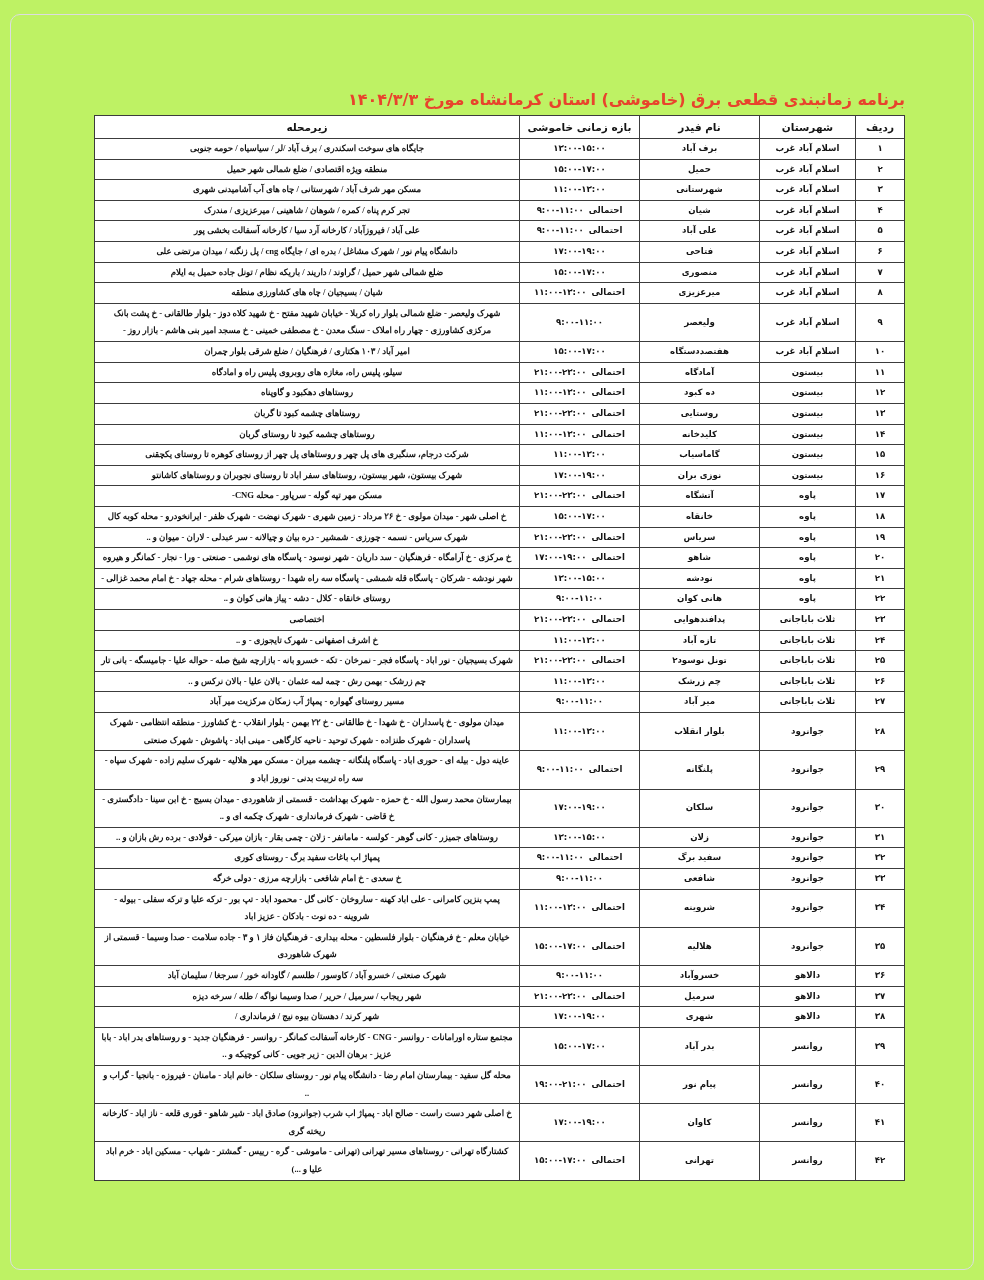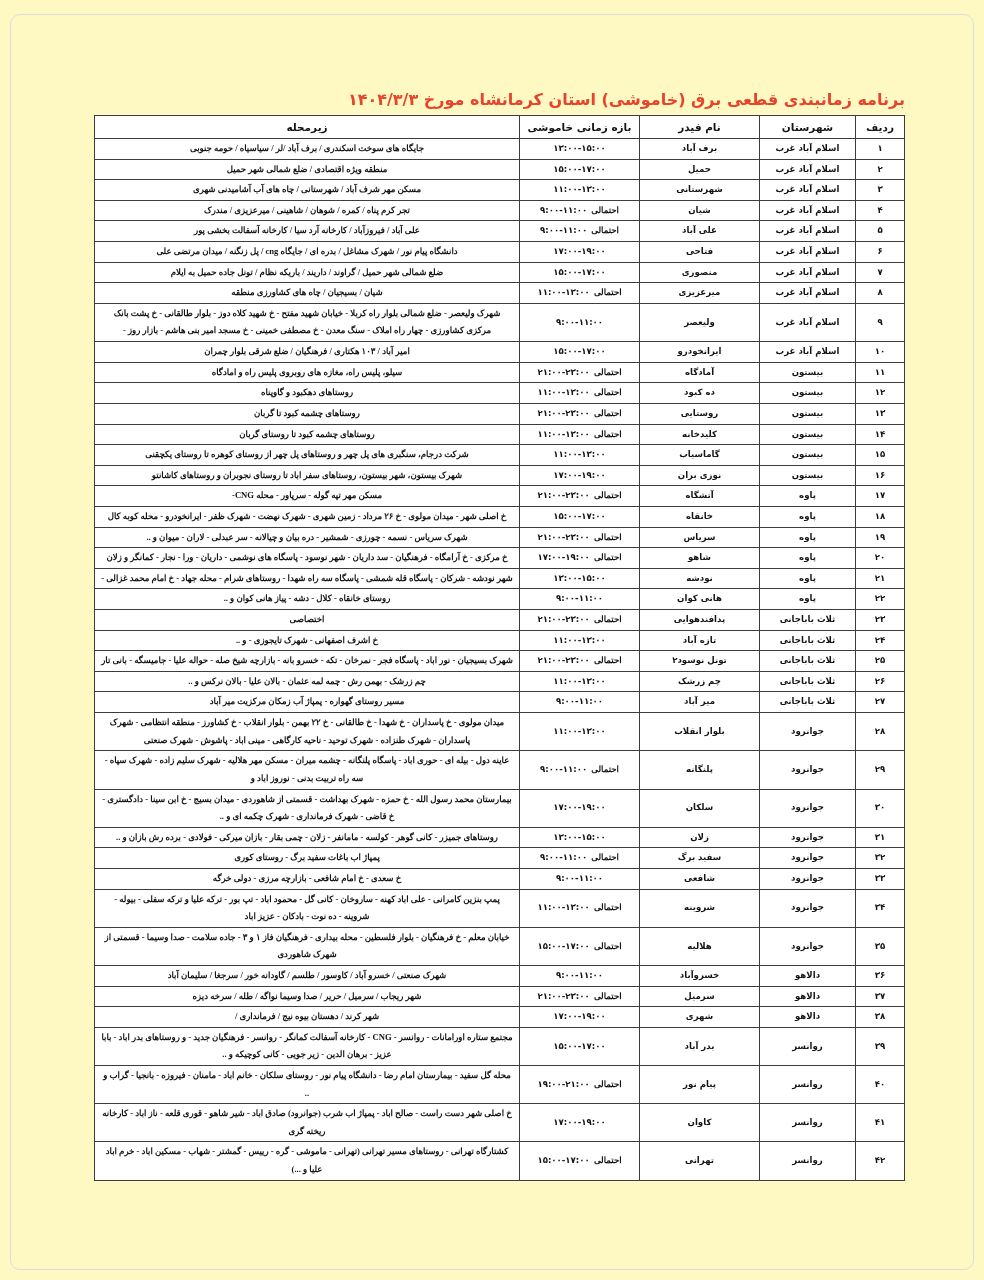--- a/index.html
+++ b/index.html
@@ -1,30 +1,30 @@
 <!DOCTYPE html>
 <html lang="fa"><head>
 <meta charset="utf-8">
 <style>
   html,body{margin:0;padding:0;background:#ffffff;}
-  .photo{position:relative;width:984px;height:1280px;background:#fef9c3;overflow:hidden;
+  .photo{position:relative;width:984px;height:1280px;background:#bef264;overflow:hidden;
          font-family:"DejaVu Sans",sans-serif;}
   .frame{position:absolute;left:10px;top:14px;right:10px;bottom:10px;
          border:1px solid #dcdce0;border-radius:10px;}
   .title{position:absolute;top:90px;right:79px;width:810px;direction:rtl;text-align:right;
          font-size:16px;font-weight:bold;letter-spacing:0;}
   table.sched{position:absolute;top:115px;right:79px;width:810px;direction:rtl;
          border-collapse:collapse;table-layout:fixed;background:#fff;}
   .sched th,.sched td{border:1px solid #3c3c3c;text-align:center;vertical-align:middle;
          color:#141414;font-weight:bold;padding:1px 3px;word-wrap:break-word;}
   .sched thead th{font-size:10.5px;line-height:1.4;height:20px;}
   .sched td{font-size:8.6px;line-height:2.05;height:17px;}
   .sched td.area{padding:1px 6px;font-family:Liberation Serif, serif;}
   .range{direction:ltr;unicode-bidi:isolate;display:inline-block;}
-  .note{margin-left:2px;font-family:Liberation Serif, serif;}
+  .note{margin-left:2px;}
 </style>
 </head>
 <body>
 
 <div class="photo">
   <div class="frame"></div>
 
   <div class="title" style="color: rgb(232, 67, 44);">برنامه زمانبندی قطعی برق (خاموشی) استان کرمانشاه مورخ ۱۴۰۴/۳/۳</div>
 
   <table class="sched">
@@ -104,21 +104,21 @@
         <tr>
           <td>۹</td>
           <td>اسلام آباد غرب</td>
           <td>ولیعصر</td>
           <td><span class="range">۹:۰۰-۱۱:۰۰</span></td>
           <td class="area">شهرک ولیعصر - ضلع شمالی بلوار راه کربلا - خیابان شهید مفتح - خ شهید کلاه دوز - بلوار طالقانی - خ پشت بانک مرکزی کشاورزی - چهار راه املاک - سنگ معدن - خ مصطفی خمینی - خ مسجد امیر بنی هاشم - بازار روز -</td>
         </tr>
         <tr>
           <td>۱۰</td>
           <td>اسلام آباد غرب</td>
-          <td>ایرانخودرو</td>
+          <td>هفتصددستگاه</td>
           <td><span class="range">۱۵:۰۰-۱۷:۰۰</span></td>
           <td class="area">امیر آباد / ۱۰۳ هکتاری / فرهنگیان / ضلع شرقی بلوار چمران</td>
         </tr>
         <tr>
           <td>۱۱</td>
           <td>بیستون</td>
           <td>آمادگاه</td>
           <td><span class="note">احتمالی </span><span class="range">۲۱:۰۰-۲۳:۰۰</span></td>
           <td class="area">سیلو، پلیس راه، مغازه های روبروی پلیس راه و امادگاه</td>
         </tr>
@@ -176,21 +176,21 @@
           <td>پاوه</td>
           <td>سریاس</td>
           <td><span class="note">احتمالی </span><span class="range">۲۱:۰۰-۲۳:۰۰</span></td>
           <td class="area">شهرک سریاس - نسمه - چورزی - شمشیر - دره بیان و چیالانه - سر عبدلی - لاران - میوان و ..</td>
         </tr>
         <tr>
           <td>۲۰</td>
           <td>پاوه</td>
           <td>شاهو</td>
           <td><span class="note">احتمالی </span><span class="range">۱۷:۰۰-۱۹:۰۰</span></td>
-          <td class="area">خ مرکزی - خ آرامگاه - فرهنگیان - سد داریان - شهر نوسود - پاسگاه های نوشمی - داریان - ورا - نجار - کمانگر و زلان</td>
+          <td class="area">خ مرکزی - خ آرامگاه - فرهنگیان - سد داریان - شهر نوسود - پاسگاه های نوشمی - صنعتی - ورا - نجار - کمانگر و هیروه</td>
         </tr>
         <tr>
           <td>۲۱</td>
           <td>پاوه</td>
           <td>نودشه</td>
           <td><span class="range">۱۳:۰۰-۱۵:۰۰</span></td>
           <td class="area">شهر نودشه - شرکان - پاسگاه قله شمشی - پاسگاه سه راه شهدا - روستاهای شرام - محله جهاد - خ امام محمد غزالی -</td>
         </tr>
         <tr>
           <td>۲۲</td>

